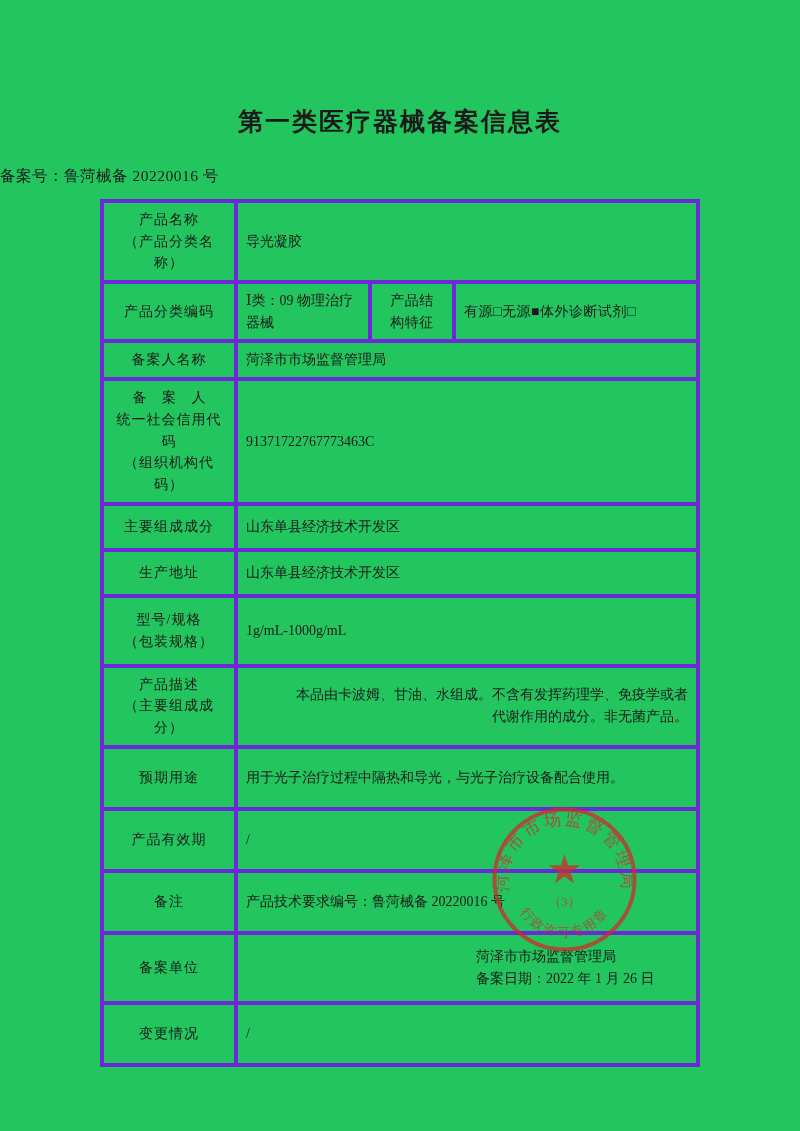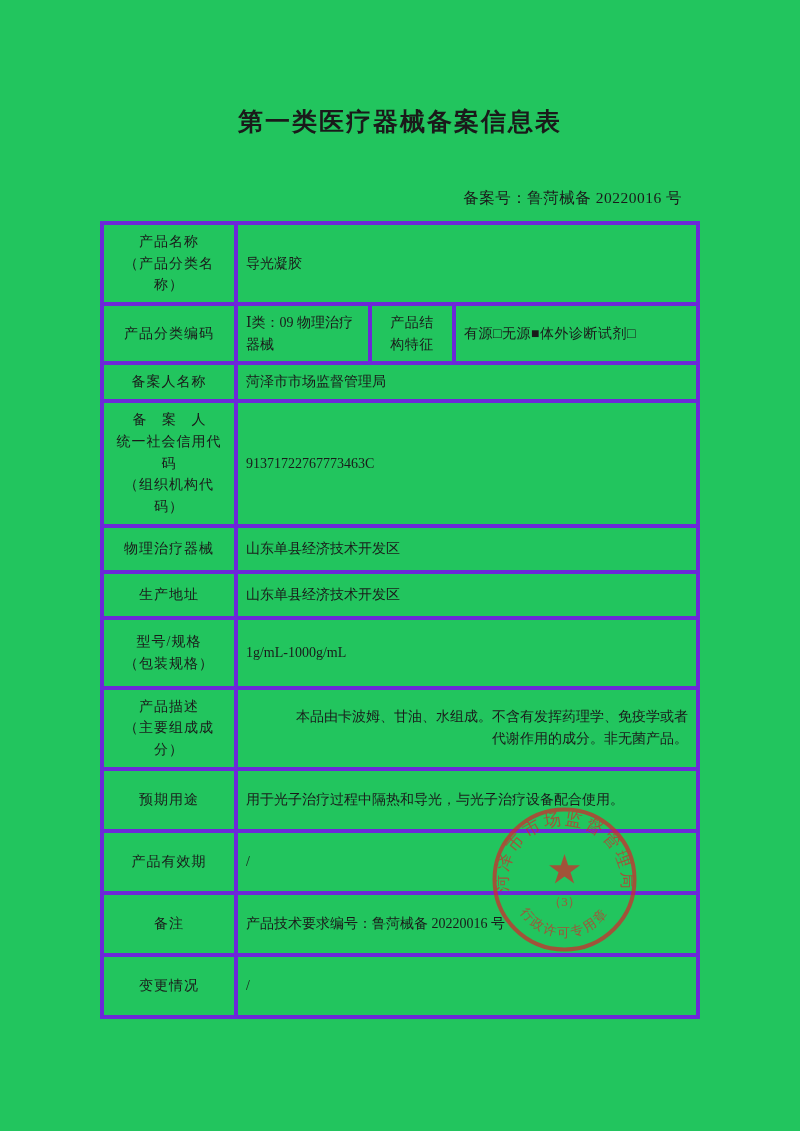--- a/index.html
+++ b/index.html
@@ -22,23 +22,23 @@
   }
   .doc-title {
     text-align: center;
     font-size: 25px;
     font-weight: bold;
     letter-spacing: 2px;
     margin-top: 105px;
     font-family: "Liberation Serif", "DejaVu Serif", serif;
   }
   .record-no {
-    text-align: right;
+    text-align: left;
     padding-right: 118px;
-    margin-top: 50px;
+    margin-top: 28px;
     font-size: 15.5px;
     letter-spacing: 0.5px;
   }
   table.form {
     border-collapse: collapse;
     margin: 12px auto 0 auto;
     width: 596px;
     table-layout: fixed;
   }
   table.form td {
@@ -148,21 +148,21 @@
     <tr class="h-tall">
       <td class="label">
         <span class="label-2 spaced">备 案 人</span>
         <span class="label-2">统一社会信用代码</span>
         <span class="label-2">（组织机构代码）</span>
       </td>
       <td class="value" colspan="3">91371722767773463C</td>
     </tr>
 
     <tr class="h-mid">
-      <td class="label">物理治疗器械</td>
+      <td class="label">主要组成成分</td>
       <td class="value" colspan="3">山东单县经济技术开发区</td>
     </tr>
 
     <tr class="h-mid">
       <td class="label">生产地址</td>
       <td class="value" colspan="3">山东单县经济技术开发区</td>
     </tr>
 
     <tr class="h-xtall">
       <td class="label">
@@ -191,20 +191,27 @@
     <tr class="h-tall">
       <td class="label">产品有效期</td>
       <td class="value" colspan="3">/</td>
     </tr>
 
     <tr class="h-tall">
       <td class="label">备注</td>
       <td class="value" colspan="3">产品技术要求编号：鲁菏械备 20220016 号</td>
     </tr>
 
+    <tr class="h-xtall">
+      <td class="label">备案单位</td>
+      <td class="value" colspan="3" style="position:relative">
+        <span class="label-2 footer-note" style="text-align:left;padding-left:230px">菏泽市市场监督管理局</span>
+        <span class="label-2 footer-note" style="text-align:left;padding-left:230px">备案日期：2022 年 1 月 26 日</span>
+      </td>
+    </tr>
 
     <tr class="h-tall">
       <td class="label">变更情况</td>
       <td class="value" colspan="3">/</td>
     </tr>
 
   </tbody>
     </table>
 
   <div class="stamp">

